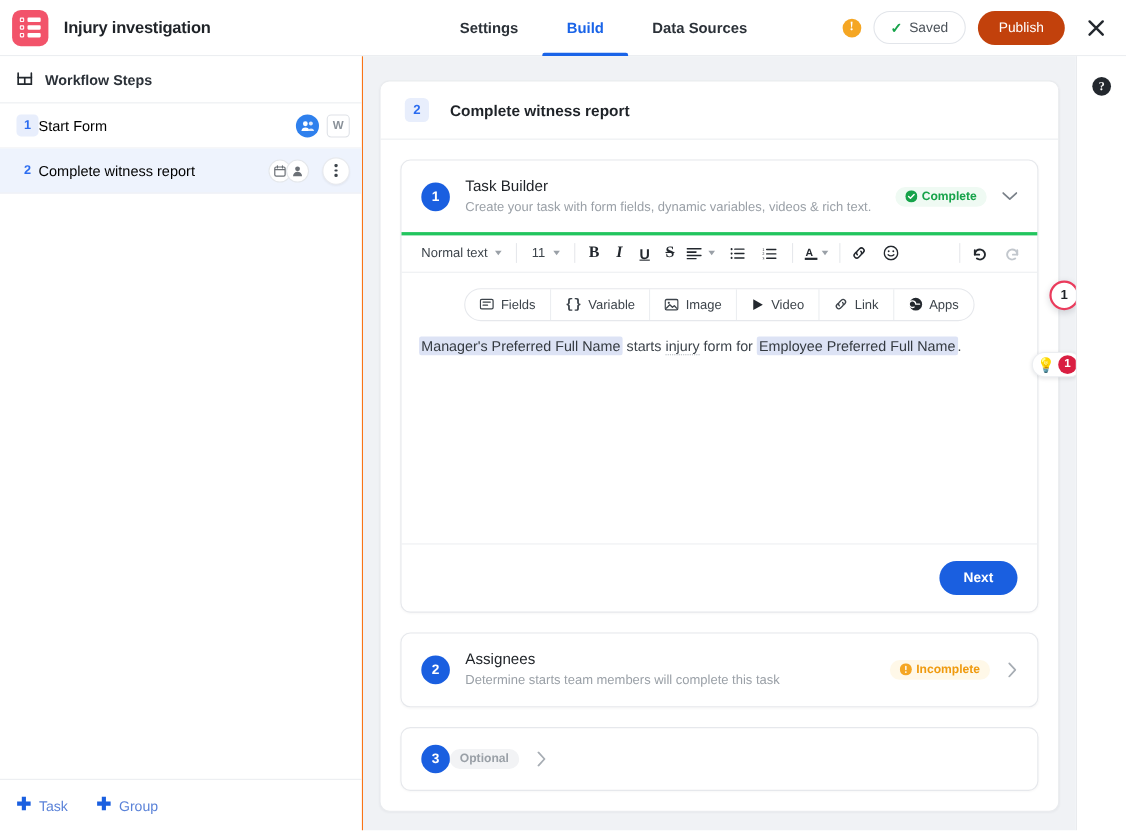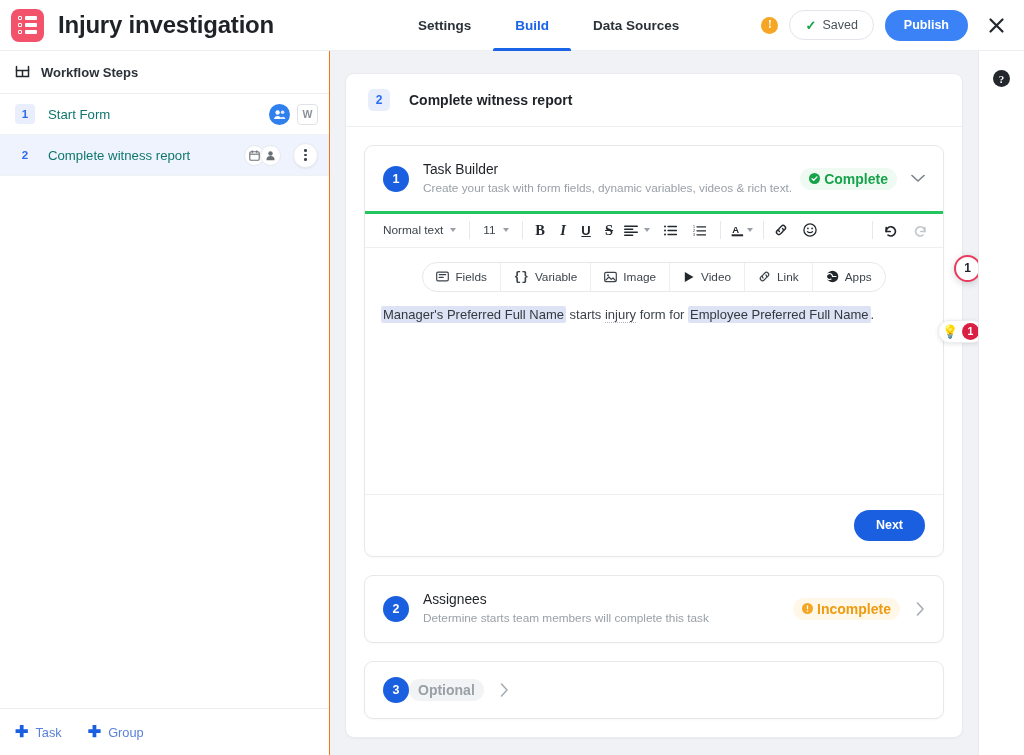--- a/index.html
+++ b/index.html
@@ -25,21 +25,21 @@
     width: 33px; height: 33px; border-radius: 8px;
     background: #f2536a;
     display: flex; align-items: center; justify-content: center;
     flex: 0 0 33px;
   }
   .logo-rows { display: flex; flex-direction: column; gap: 3px; }
   .logo-row { display: flex; align-items: center; gap: 2.5px; }
   .logo-sq { width: 4px; height: 4px; border: 1.2px solid #fff; border-radius: 1px; }
   .logo-bar { width: 12px; height: 4px; background: #fff; border-radius: 1px; }
   .app-title {
-    margin-left: 14px; font-size: 24px; font-weight: 700;
+    margin-left: 14px; font-size: 15px; font-weight: 700;
     color: #1f2328; letter-spacing: -0.2px; white-space: nowrap;
   }
 
   .nav { display: flex; align-items: center; gap: 0; height: 51px; margin-left: 66px; }
   .nav-item {
     font-size: 13.5px; color: #2b3138; font-weight: 600;
     height: 51px; display: flex; align-items: center; padding: 0 22px;
     cursor: pointer; position: relative; white-space: nowrap;
   }
   .nav-item.active { color: #1a64e8; }
@@ -58,22 +58,22 @@
     display: flex; align-items: center; justify-content: center;
     font-family: "Liberation Serif", serif; line-height: 1;
   }
   .saved-pill {
     height: 30px; border: 1px solid #e2e5ea; border-radius: 16px;
     display: flex; align-items: center; gap: 6px; padding: 0 15px;
     font-size: 12.5px; color: #4b5259; background: #fff; cursor: pointer;
   }
   .check-ico { color: #16a34a; font-size: 13px; font-weight: 700; line-height: 1; }
   .publish-btn {
-    height: 31px; border-radius: 16px; background: #3b82f6; color: #fff;
-    font-size: 12.5px; font-weight: 700; padding: 0 19px;
+    height: 31px; border-radius: 16px; background: #c2410c; color: #fff;
+    font-size: 12.5px; font-weight: 400; padding: 0 19px;
     display: flex; align-items: center; justify-content: center;
     border: none; cursor: pointer; font-family: inherit;
   }
   .close-btn {
     width: 30px; height: 30px; display: flex; align-items: center;
     justify-content: center; cursor: pointer; margin-left: 2px;
   }
 
   
   .body { flex: 1; display: flex; min-height: 0; position: relative; }
@@ -100,21 +100,21 @@
     content: ""; position: absolute; left: 0; top: -1px; bottom: -1px;
     width: 0; background: #1a64e8;
   }
   .step-num {
     width: 20px; height: 20px; border-radius: 4px; background: #e8eefc;
     color: #2b6cf0; font-size: 11.5px; font-weight: 700;
     display: flex; align-items: center; justify-content: center; flex: 0 0 20px;
   }
   .step.selected .step-num { background: transparent; }
   .step-label {
-    margin-left: 13px; font-size: 13.2px; color: #0f766e; flex: 1;
+    font-size: 13.2px; color: #000000; flex: 1;
     white-space: nowrap; overflow: hidden; text-overflow: ellipsis;
   }
   .step-icons { display: flex; align-items: center; gap: 7px; }
   .avatar-grp {
     width: 21px; height: 21px; border-radius: 50%; background: #2f80ed;
     display: flex; align-items: center; justify-content: center;
   }
   .w-badge {
     width: 21px; height: 21px; border: 1px solid #dfe2e7; border-radius: 4px;
     display: flex; align-items: center; justify-content: center;
@@ -179,21 +179,21 @@
   .card-head { display: flex; align-items: center; padding: 15px 18px 14px; }
   .circle-num {
     width: 26px; height: 26px; border-radius: 50%; background: #1a5fe0;
     color: #fff; font-size: 12.5px; font-weight: 700;
     display: flex; align-items: center; justify-content: center; flex: 0 0 26px;
   }
   .card-text { margin-left: 14px; flex: 1; }
   .card-title { font-size: 13.8px; font-weight: 400; color: #1f2328; line-height: 1.3; }
   .card-sub { font-size: 11.8px; color: #9aa0a7; margin-top: 2px; line-height: 1.35; }
   .status {
-    display: flex; align-items: center; gap: 4px; font-size: 14px;
+    display: flex; gap: 4px; font-size: 11px;
     font-weight: 600; padding: 3px 9px; border-radius: 11px;
   }
   .status.complete { color: #16a34a; background: #effaf3; }
   .status.incomplete { color: #ef9a0f; background: #fff8e8; }
   .status.optional { color: #9aa0a7; background: #f2f3f5; }
   .chev-down {
     margin-left: 14px; color: #7a8189; font-size: 14px;
     display: flex; align-items: center; cursor: pointer;
   }
   .chev-right {

